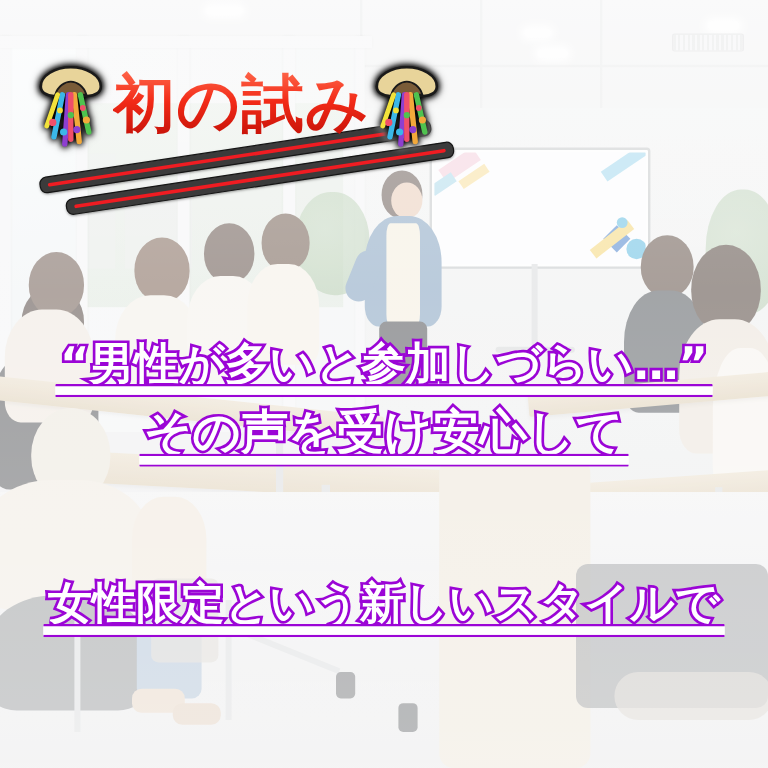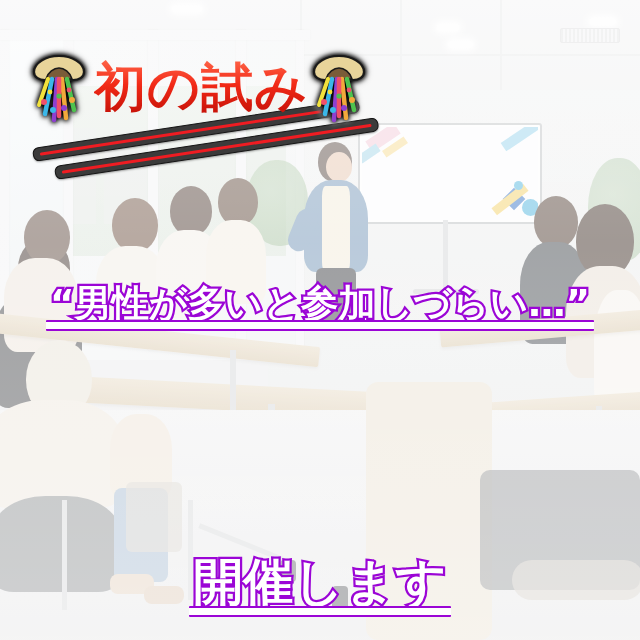--- a/index.html
+++ b/index.html
@@ -326,23 +326,29 @@
     </span>
   </div>
 
   <div class="copy" id="l1">
     <span class="line-wrap">
       <span class="line-txt" style="font-size: 37.3px;">“男性が多いと参加しづらい…”</span>
       <span class="uline" style="bottom: -8px; width: 548.016px; left: -4px; right: auto;"></span>
     </span>
   </div>
 
-
-
-
-  <div class="copy" id="l5">
+  <div class="copy" id="l2">
     <span class="line-wrap">
-      <span class="line-txt" style="font-size: 50px;">開催します</span>
-      <span class="uline" style="bottom: -8px; width: 261.516px; left: -4px; right: auto;"></span>
-    </span>
-  </div>
+      <span class="line-txt" style="font-size: 39.45px;">その声を受け安心して</span>
+      <span class="uline" style="bottom: -8px; width: 407.922px; left: -4px; right: auto;"></span>
+    </span>
+  </div>
+
+
+  <div class="copy" id="l4">
+    <span class="line-wrap">
+      <span class="line-txt" style="font-size: 36.76px;">女性限定という新しいスタイルで</span>
+      <span class="uline" style="bottom: -8px; width: 567.875px; left: -4px; right: auto;"></span>
+    </span>
+  </div>
+
 
 </div>
 
 </body></html>

